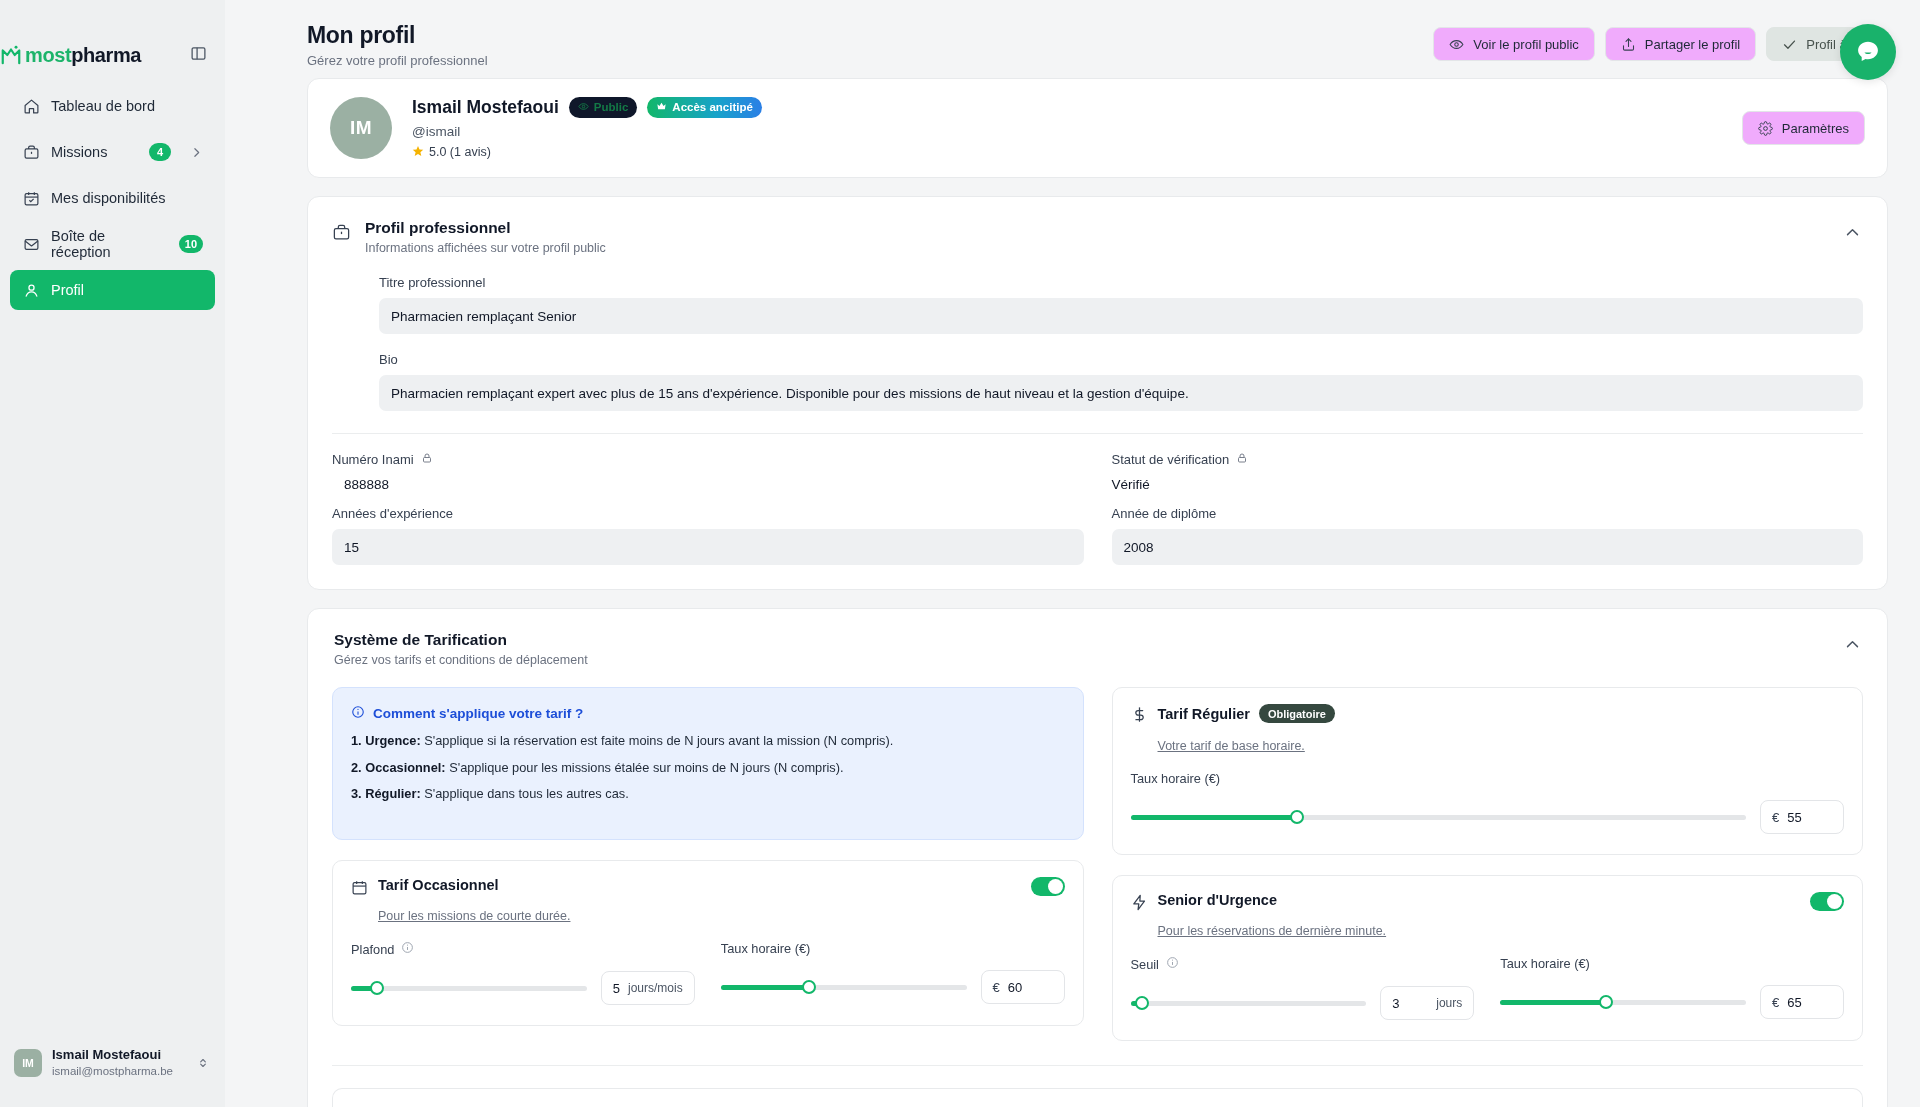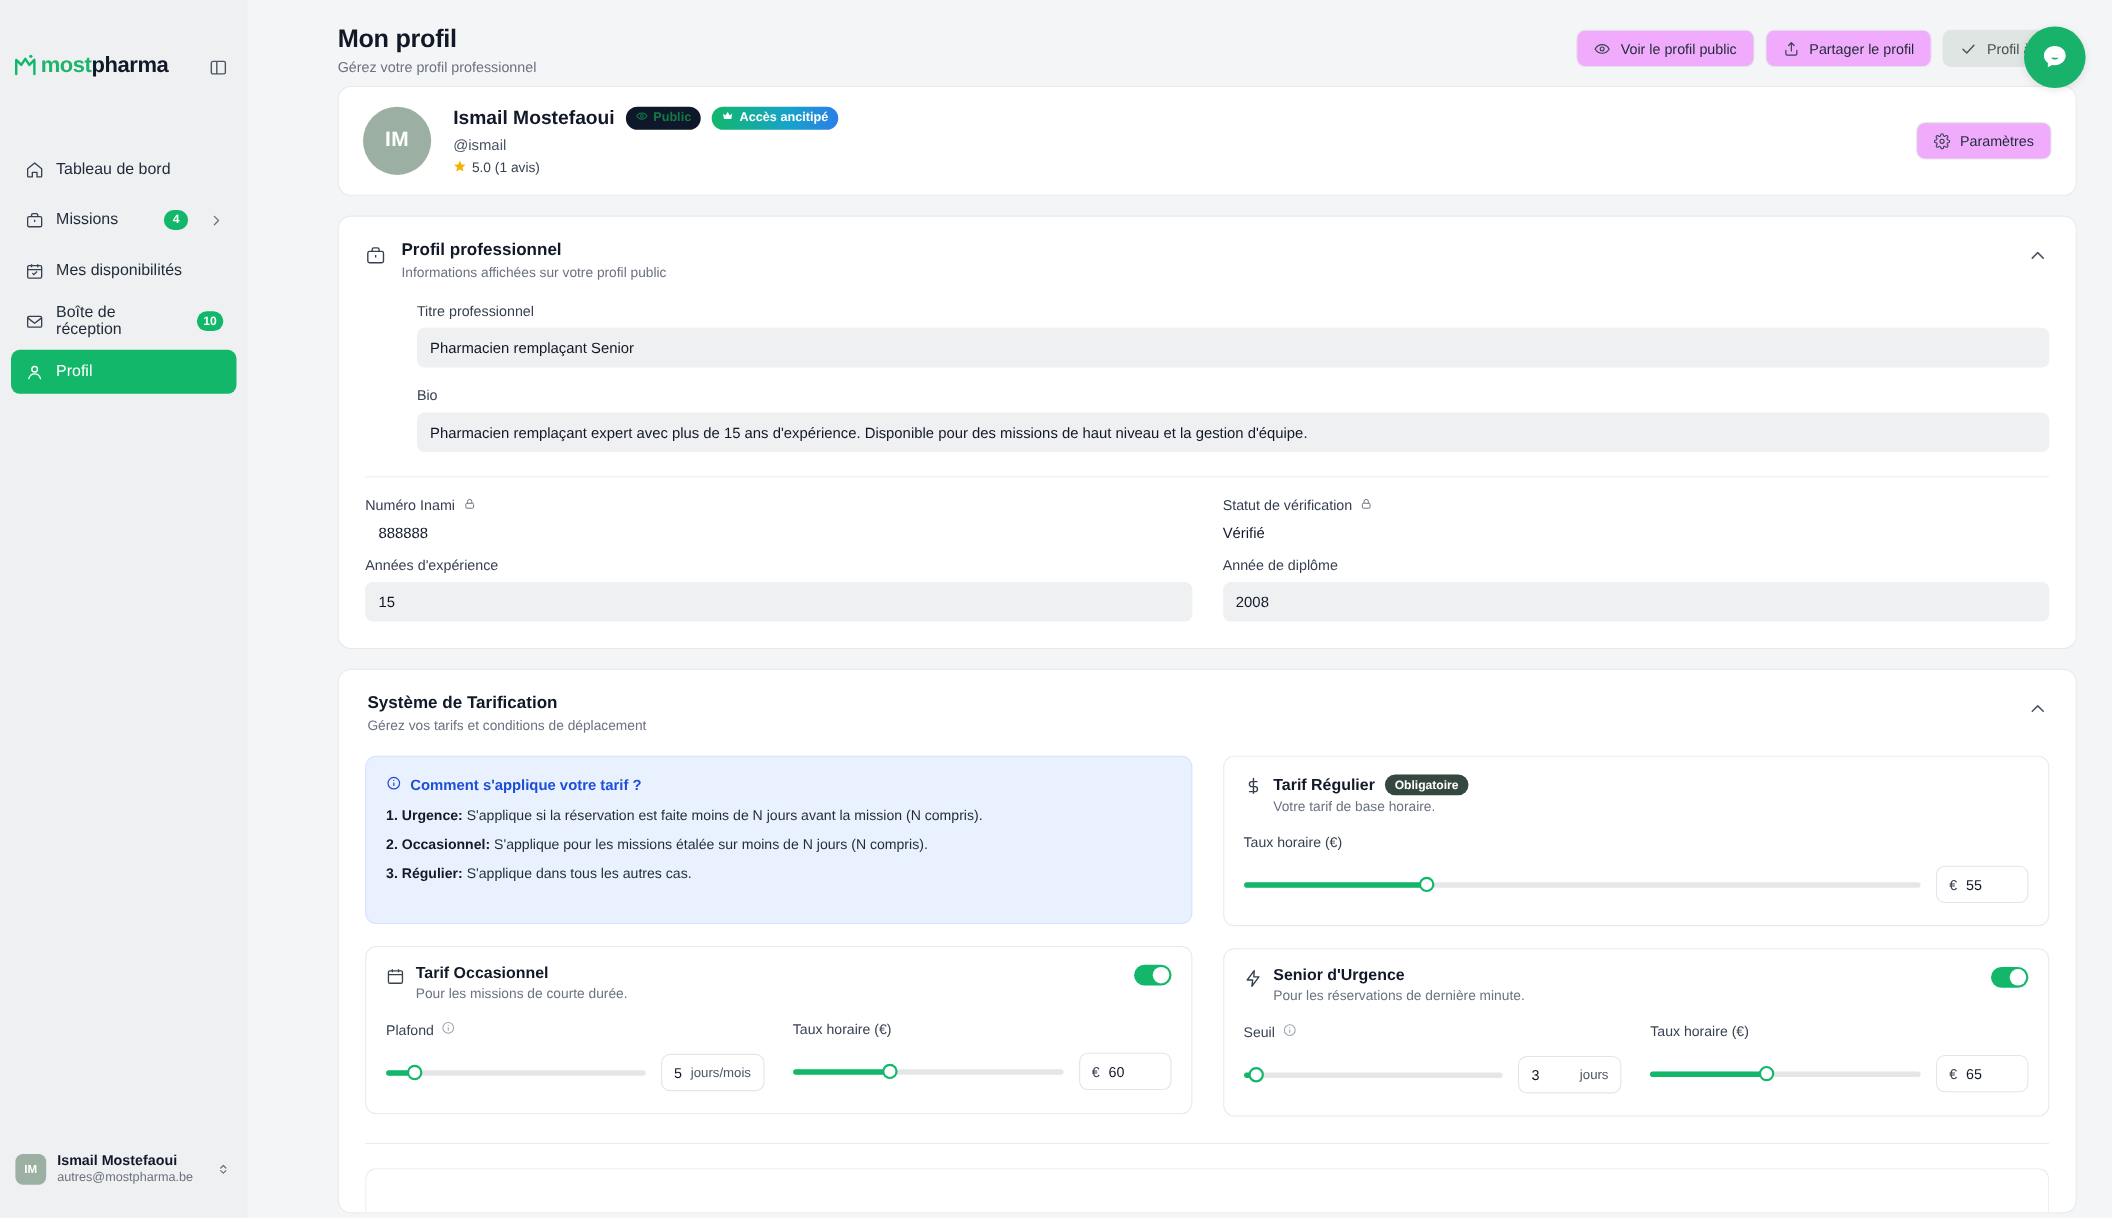--- a/index.html
+++ b/index.html
@@ -13,22 +13,22 @@
   .app { display: flex; width: 1920px; height: 1107px; position: relative; }
 
   
   .sidebar {
     width: 225px; height: 1107px; flex: 0 0 225px;
     background: #eef0f1;
     display: flex; flex-direction: column;
     position: relative;
   }
   .sb-top {
-    height: 66px; display: flex; align-items: flex-start;
-    padding: 0 14px 0 12px; gap: 8px; margin-top: 48px;
+    height: 66px; display: flex; align-items: flex-end;
+    padding: 0 14px 0 0; gap: 8px;
   }
   .logo { display: flex; align-items: center; gap: 3px; }
   .logo-mark { width: 22px; height: 22px; flex: 0 0 22px; }
   .logo-text { font-size: 20px; font-weight: 700; letter-spacing: -0.4px; line-height: 1; }
   .logo-most { color: #1db46b; }
   .logo-pharma { color: #111827; }
   .panel-toggle {
     margin-left: auto; width: 26px; height: 26px;
     display: flex; align-items: center; justify-content: center;
     border-radius: 5px; cursor: pointer;
@@ -143,21 +143,21 @@
   .info-title { display: flex; align-items: center; gap: 8px; font-size: 13.5px; font-weight: 700; color: #1d4ed8; margin-bottom: 10px; }
   .info-line { font-size: 12.8px; color: #1f2937; margin-bottom: 8px; line-height: 1.45; }
   .info-line b { color: #111827; }
 
   .rate-card { border: 1px solid #e8eaec; border-radius: 10px; padding: 16px 18px 20px 18px; background:#fff; }
   .rate-head { display: flex; align-items: flex-start; }
   .rate-head .r-ico { width: 17px; height: 17px; flex:0 0 17px; margin-right: 10px; margin-top: 2px; display:flex;align-items:center;justify-content:center;}
   .rate-title-row { display: flex; align-items: center; gap: 9px; }
   .rate-title { font-size: 14.5px; font-weight: 700; color: #111827; }
   .pill-required { background: #35483f; color: #ffffff; height: 19px; font-size: 11px; }
-  .rate-sub { font-size: 12.5px; color: #6b7280; margin-top: 3px; }
+  .rate-sub { font-size: 12.5px; color: #6b7280; margin-top: 16px; text-decoration: underline; }
   .toggle {
     margin-left: auto; width: 34px; height: 19px; border-radius: 999px;
     background: #12b76a; position: relative; cursor: pointer; flex: 0 0 34px;
   }
   .toggle::after {
     content: ""; position: absolute; top: 2px; right: 2px;
     width: 15px; height: 15px; border-radius: 50%; background: #fff;
   }
   .rate-fields { display: flex; gap: 26px; margin-top: 18px; }
   .rate-field { flex: 1; }
@@ -280,21 +280,21 @@
             </svg>
         </span>
         <span>Profil</span>
       </div>
     </nav>
 
     <div class="sb-footer">
       <div class="sb-avatar">IM</div>
       <div>
         <div class="sb-user-name">Ismail Mostefaoui</div>
-        <div class="sb-user-mail">autres@mostpharma.be</div>
+        <div class="sb-user-mail">ismail@mostpharma.be</div>
       </div>
       <span class="sb-updown">
         <svg viewBox="0 0 24 24" width="14" height="14" fill="none" stroke="#6b7280" stroke-width="2" stroke-linecap="round" stroke-linejoin="round">
             <polyline points="8 10 12 6 16 10"></polyline>
             <polyline points="8 14 12 18 16 14"></polyline>
           </svg>
       </span>
     </div>
   </aside>
 

